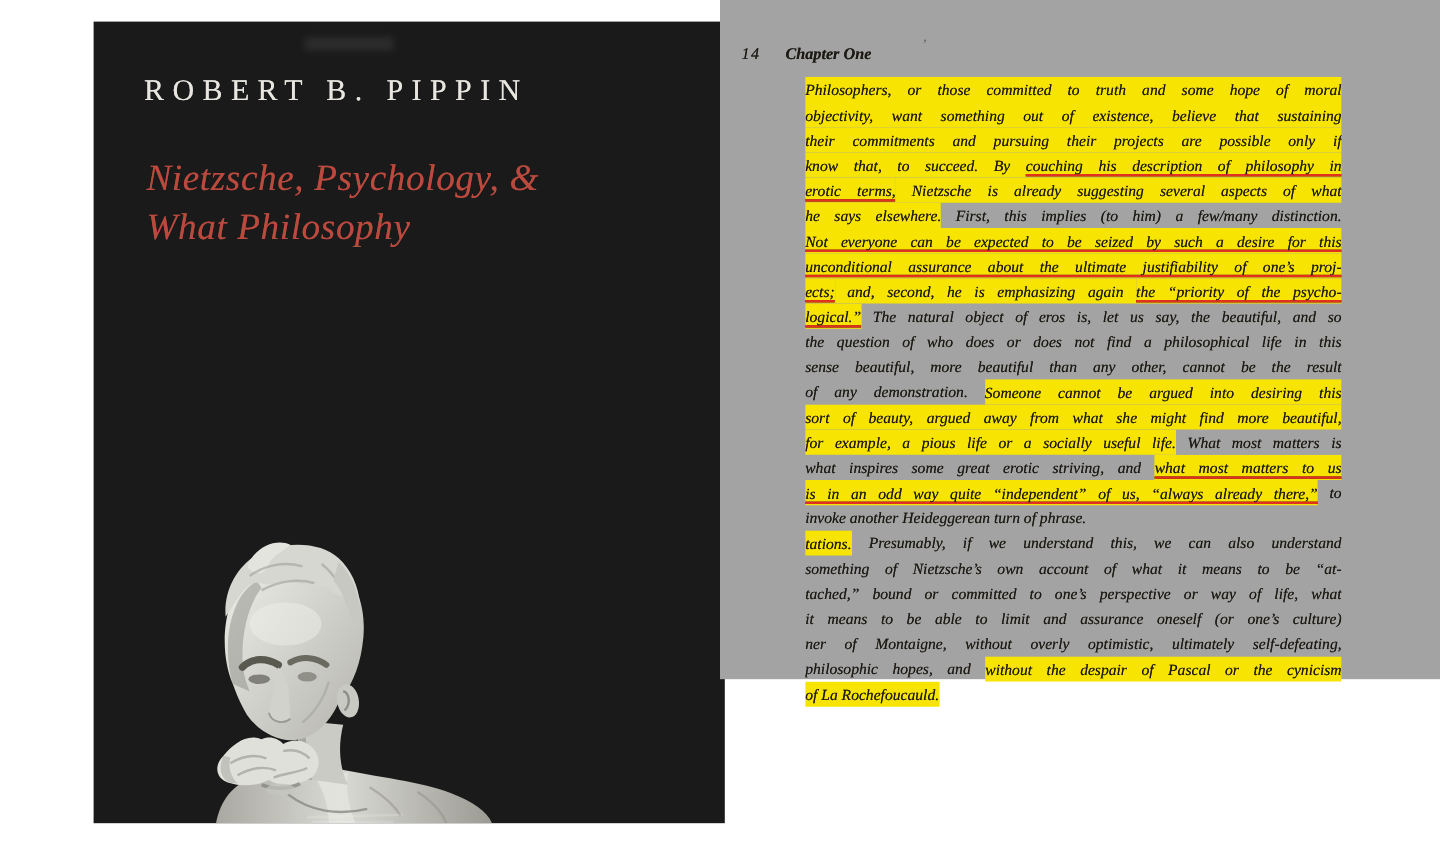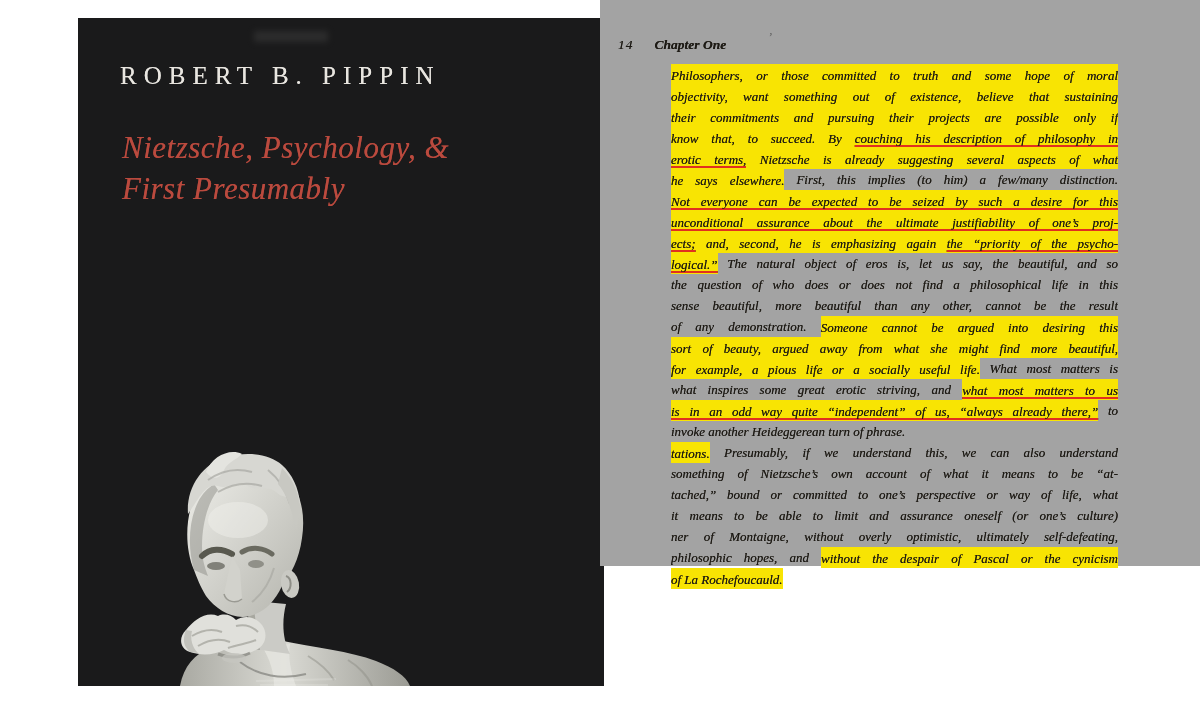--- a/index.html
+++ b/index.html
@@ -29,21 +29,21 @@
 </style>
 </head>
 <body>
 
 <div class="screen">
 
   <div class="cover">
     <div class="cover-smudge"></div>
     <div class="cover-author">ROBERT B. PIPPIN</div>
     <div class="cover-title t1">Nietzsche, Psychology, &amp;</div>
-    <div class="cover-title t2">First Presumably</div>
+    <div class="cover-title t2">What Philosophy</div>
 
     <svg class="bust" viewBox="0 0 242 236" xmlns="http://www.w3.org/2000/svg">
       <defs>
         <linearGradient id="torsoGrad" x1="0" y1="0" x2="1" y2="0">
           <stop offset="0" stop-color="#a9a9a2"></stop>
           <stop offset="0.45" stop-color="#dadad4"></stop>
           <stop offset="1" stop-color="#9b9b94"></stop>
         </linearGradient>
         <linearGradient id="faceGrad" x1="0" y1="0" x2="1" y2="1">
           <stop offset="0" stop-color="#ededе8"></stop>

